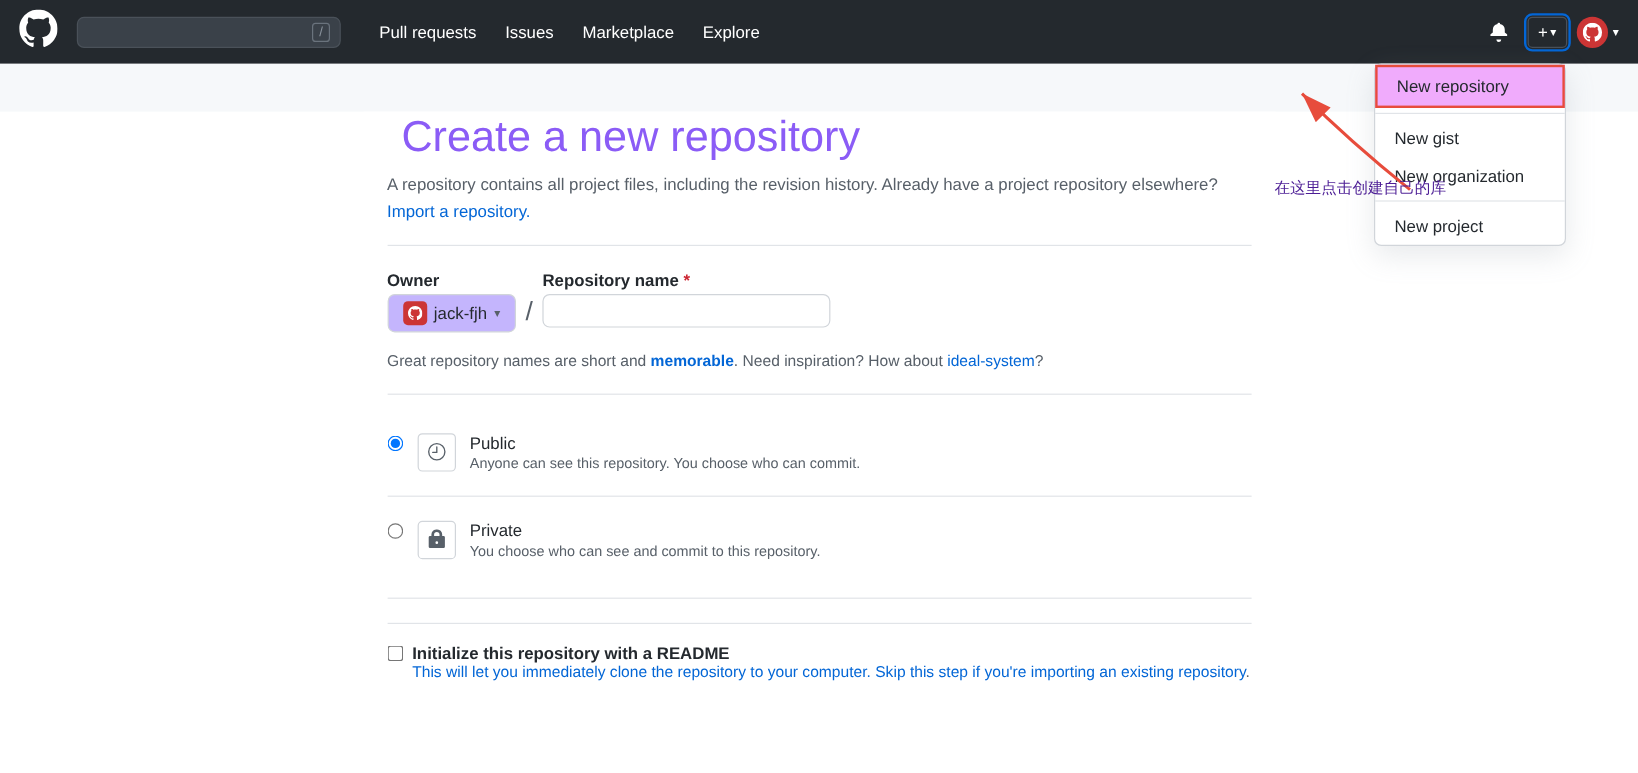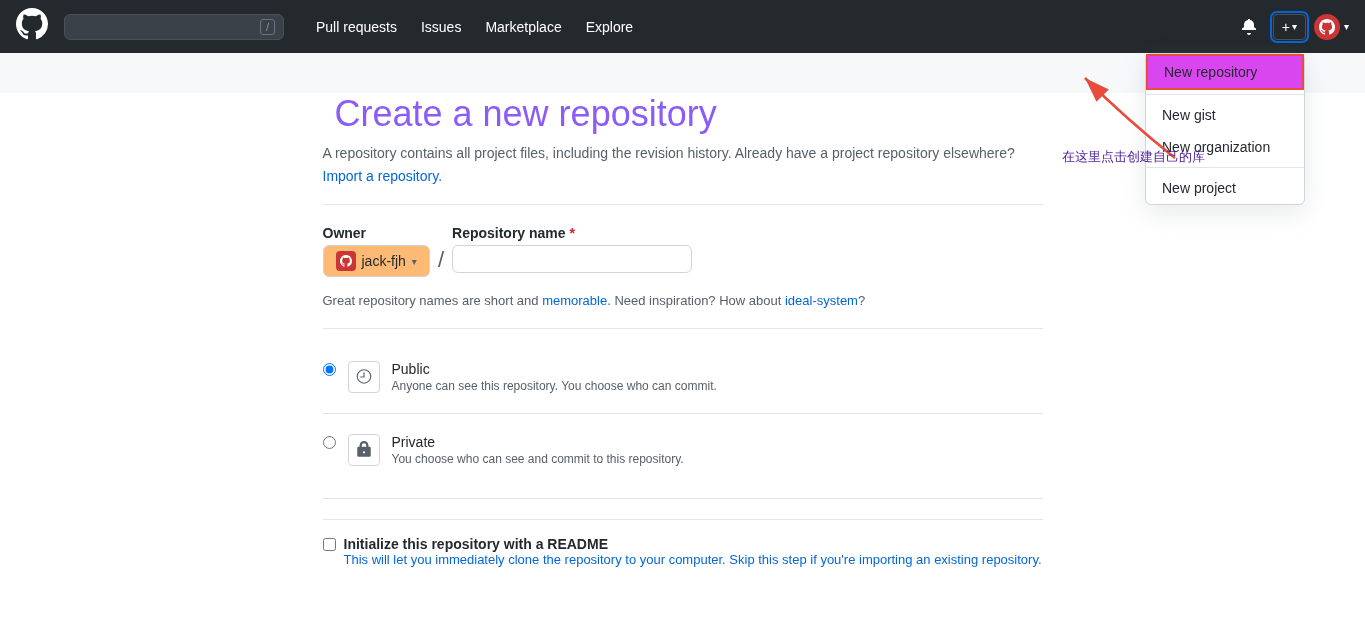--- a/index.html
+++ b/index.html
@@ -127,21 +127,21 @@
     .dropdown-item {
       display: block;
       padding: 8px 16px;
       color: #24292e;
       text-decoration: none;
       font-size: 14px;
       cursor: pointer;
       white-space: nowrap;
     }
     .dropdown-item.highlighted {
-      background: #d946ef;
+      background: #f0abfc;
       border: 2px solid #e74c3c;
     }
     .dropdown-divider {
       height: 1px;
       background: #e1e4e8;
       margin: 4px 0;
     }
 
     
     .main-content {
@@ -194,21 +194,21 @@
     }
     .required-star { color: #cb2431; }
     .owner-select {
       display: flex;
       align-items: center;
       gap: 6px;
       border: 1px solid #d1d5da;
       border-radius: 6px;
       padding: 5px 12px;
       cursor: pointer;
-      background: #fdba74;
+      background: #c4b5fd;
       font-size: 14px;
       color: #24292e;
     }
     .owner-avatar {
       width: 20px;
       height: 20px;
       background: #cc3535;
       border-radius: 4px;
       display: flex;
       align-items: center;
@@ -412,21 +412,21 @@
         <label class="form-label">
           <span>Repository name</span>
           <span class="required-star">*</span>
         </label>
         <input type="text" class="repo-name-input" style="">
       </div>
     </div>
 
     
     <p class="hint-text">
-      <span>Great repository names are short and </span><span style="color:#0366d6;">memorable</span><span>. Need inspiration? How about </span><a href="#" style="color:#0366d6;">ideal-system</a><span>?</span>
+      <span>Great repository names are short and </span><span style="color:#0366d6;font-weight:bold;">memorable</span><span>. Need inspiration? How about </span><a href="#" style="color:#0366d6;">ideal-system</a><span>?</span>
     </p>
 
     
 
     <hr class="divider">
 
     
     <div>
       <div class="visibility-option">
         <input type="radio" name="visibility" checked="" id="pub" style="">

